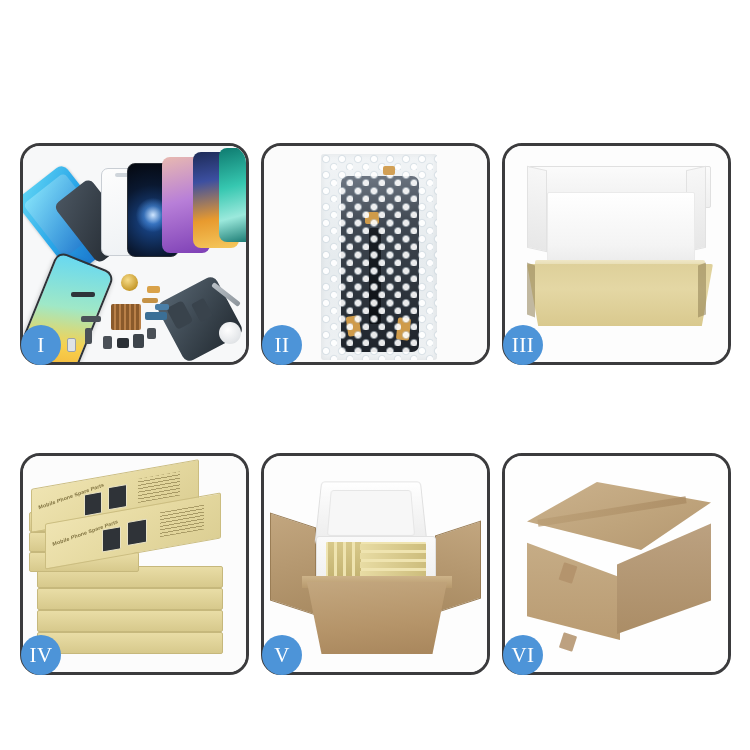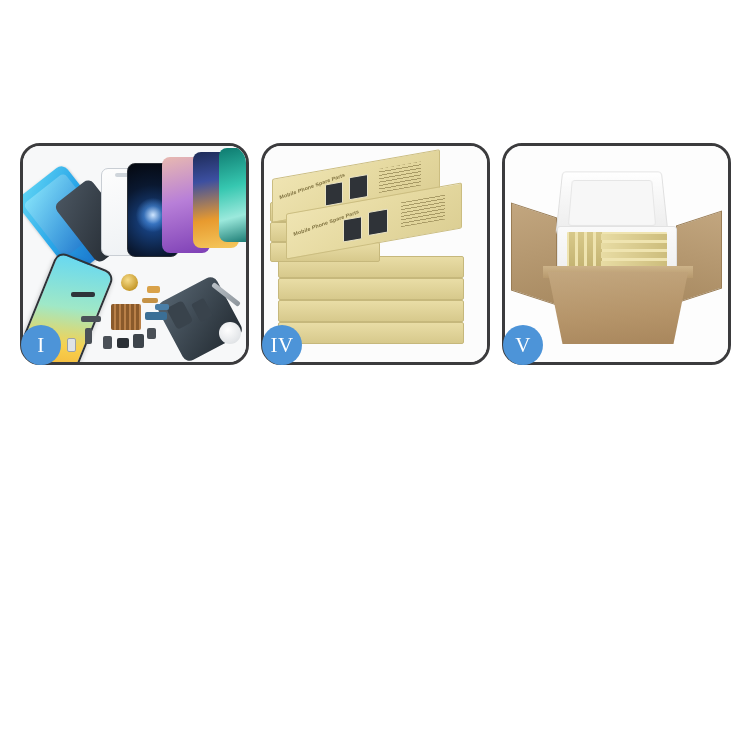--- a/index.html
+++ b/index.html
@@ -411,21 +411,50 @@
         <div class="prt i"></div>
         <div class="prt j"></div>
         <div class="prt k"></div>
         <div class="prt l"></div>
         <div class="driver"></div>
         <div class="driver2"></div>
       </div>
       <div class="badge">I</div>
     </div>
 
-
+    <div class="panel">
+      <div class="panel-photo p2">
+        <div class="bubblebag">
+          <div class="lcd">
+            <div class="flex"></div>
+            <div class="tape t1"></div>
+            <div class="tape t2"></div>
+            <div class="tape t3"></div>
+          </div>
+          <div class="bubbletex"></div>
+          <div class="tape-top"></div>
+        </div>
+      </div>
+      <div class="badge">II</div>
+    </div>
+
+    <div class="panel">
+      <div class="panel-photo p3">
+        <div class="box3-lidback"></div>
+        <div class="box3-flapL"></div>
+        <div class="box3-flapR"></div>
+        <div class="box3-foam"></div>
+        <div class="box3-inner"></div>
+        <div class="box3-rim"></div>
+        <div class="box3-front"></div>
+        <div class="box3-edgeL"></div>
+        <div class="box3-edgeR"></div>
+      </div>
+      <div class="badge">III</div>
+    </div>
 
     <div class="panel">
       <div class="panel-photo p4">
 
         <div class="stk stk-side" style="left:14px; top:176px; width:186px; height:22px;"></div>
         <div class="stk stk-side" style="left:14px; top:154px; width:186px; height:22px;"></div>
         <div class="stk stk-side" style="left:14px; top:132px; width:186px; height:22px;"></div>
         <div class="stk stk-side" style="left:14px; top:110px; width:186px; height:22px;"></div>
 
         <div class="stk stk-side" style="left:6px; top:96px; width:110px; height:20px;"></div>
@@ -465,15 +494,26 @@
           <div class="hbar" style="top:20px;"></div>
           <div class="hbar" style="top:29px;"></div>
           <div class="hbar" style="top:38px;"></div>
         </div>
         <div class="c5-rim"></div>
         <div class="c5-body"></div>
       </div>
       <div class="badge">V</div>
     </div>
 
+    <div class="panel">
+      <div class="panel-photo p6">
+        <div class="c6-top"></div>
+        <div class="c6-seam"></div>
+        <div class="c6-left"></div>
+        <div class="c6-right"></div>
+        <div class="c6-tape t1"></div>
+        <div class="c6-tape t2"></div>
+      </div>
+      <div class="badge">VI</div>
+    </div>
 
   </div>
 </div>
 
 </body></html>

